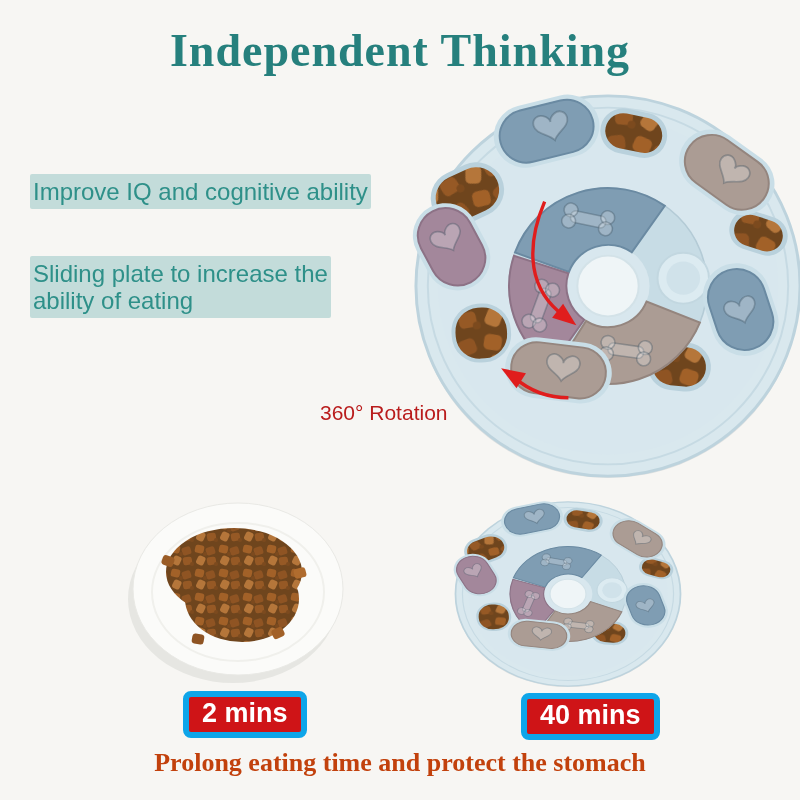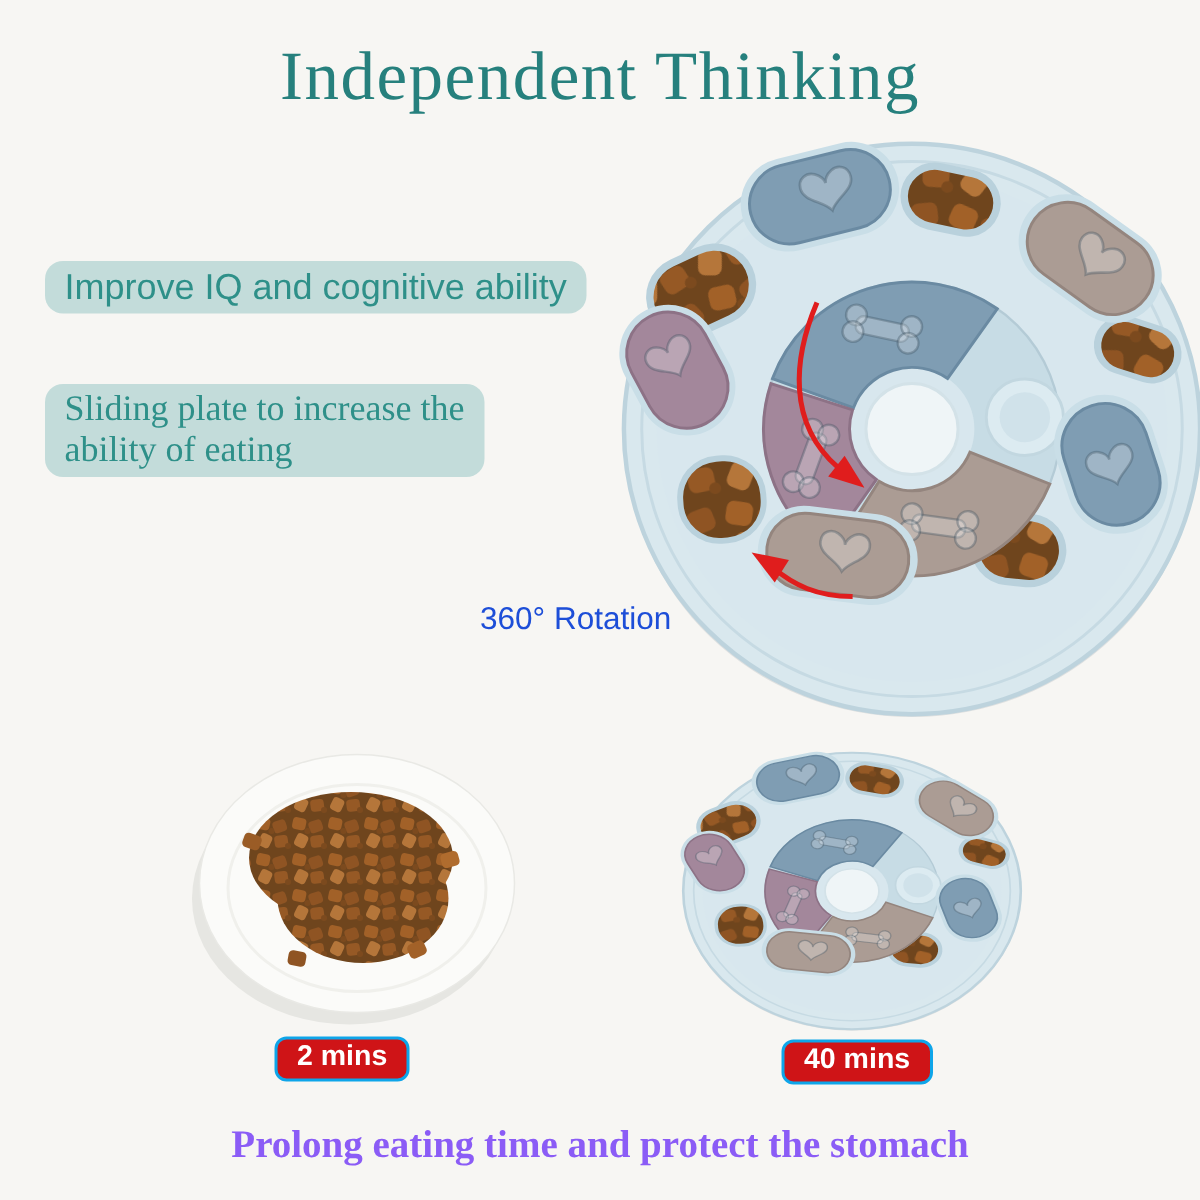--- a/index.html
+++ b/index.html
@@ -1,50 +1,50 @@
 <!DOCTYPE html>
 <html><head>
 <meta charset="utf-8">
 <style>
   html,body{margin:0;padding:0;}
   body{background:#ffffff;font-family:"Liberation Sans",sans-serif;}
   .page{position:relative;width:800px;height:800px;background:#f7f6f3;overflow:hidden;}
 
   .title{
     position:absolute;left:0;top:24px;width:800px;text-align:center;
-    font-family:"Liberation Serif",serif;font-weight:normal;font-size:46px;
+    font-family:"Liberation Serif",serif;font-weight:bold;font-size:46px;
     color:#26807d;letter-spacing:1px;margin:0;
   }
 
   .callout{
     position:absolute;background:#c3dcda;color:#2e9089;
-    font-size:24px;line-height:27px;padding:4px 13px;border-radius:12px;
+    font-size:24px;line-height:27px;padding:4px 3px;border-radius:2px;
   }
   .callout-1{left:30px;top:174px;}
-  .callout-2{left:30px;top:256px;font-family:Liberation Serif, serif;}
+  .callout-2{left:30px;top:256px;}
 
   .rotation-label{
-    position:absolute;left:320px;top:401px;font-size:21px;color:#1d4ed8;
+    position:absolute;left:320px;top:401px;font-size:21px;color:#b91c1c;
   }
 
   .toy-big{position:absolute;left:410px;top:90px;width:396px;height:392px;}
   .toy-small{position:absolute;left:452px;top:499px;width:232px;height:190px;}
   .plate{position:absolute;left:122px;top:496px;width:230px;height:195px;}
 
   .badge{
-    position:absolute;background:#cf1417;border:2px solid #0ea5e9;color:#ffffff;
-    font-size:19px;font-weight:bold;padding:1px 13px 3px 13px;border-radius:8px;
+    position:absolute;background:#cf1417;border:6px solid #0ea5e9;color:#ffffff;
+    font-size:27px;font-weight:bold;padding:1px 13px 3px 13px;border-radius:8px;
   }
   .badge-plate{left:183px;top:691px;}
   .badge-feeder{left:521px;top:693px;}
 
   .tagline{
     position:absolute;left:0;top:748px;width:800px;text-align:center;
     font-family:"Liberation Serif",serif;font-weight:bold;font-size:26px;
-    color:#8b5cf6;margin:0;
+    color:#c2410c;margin:0;
   }
   .defs-holder{position:absolute;width:0;height:0;}
 </style>
 </head>
 <body>
 
 <div class="page">
 
   <svg class="defs-holder" aria-hidden="true">
     <defs>

